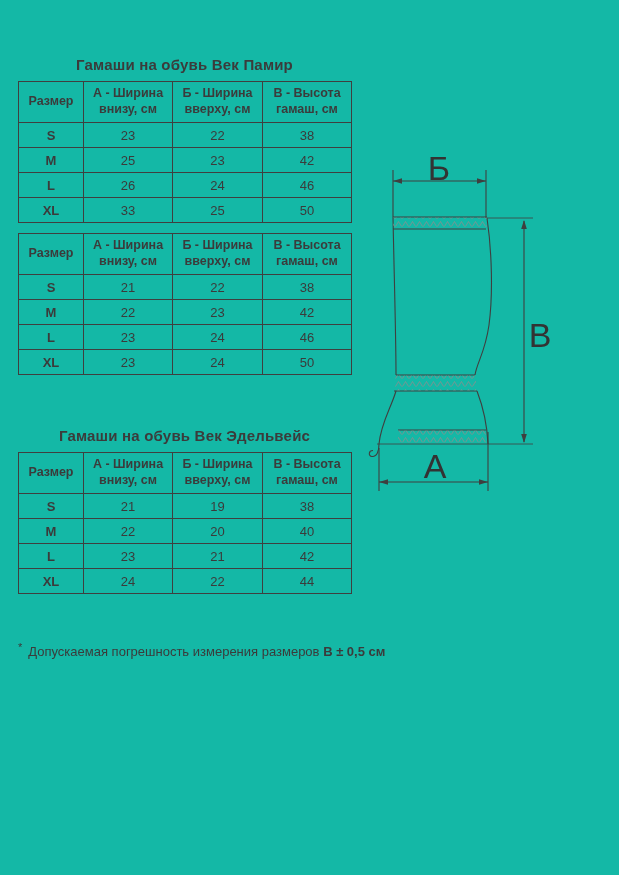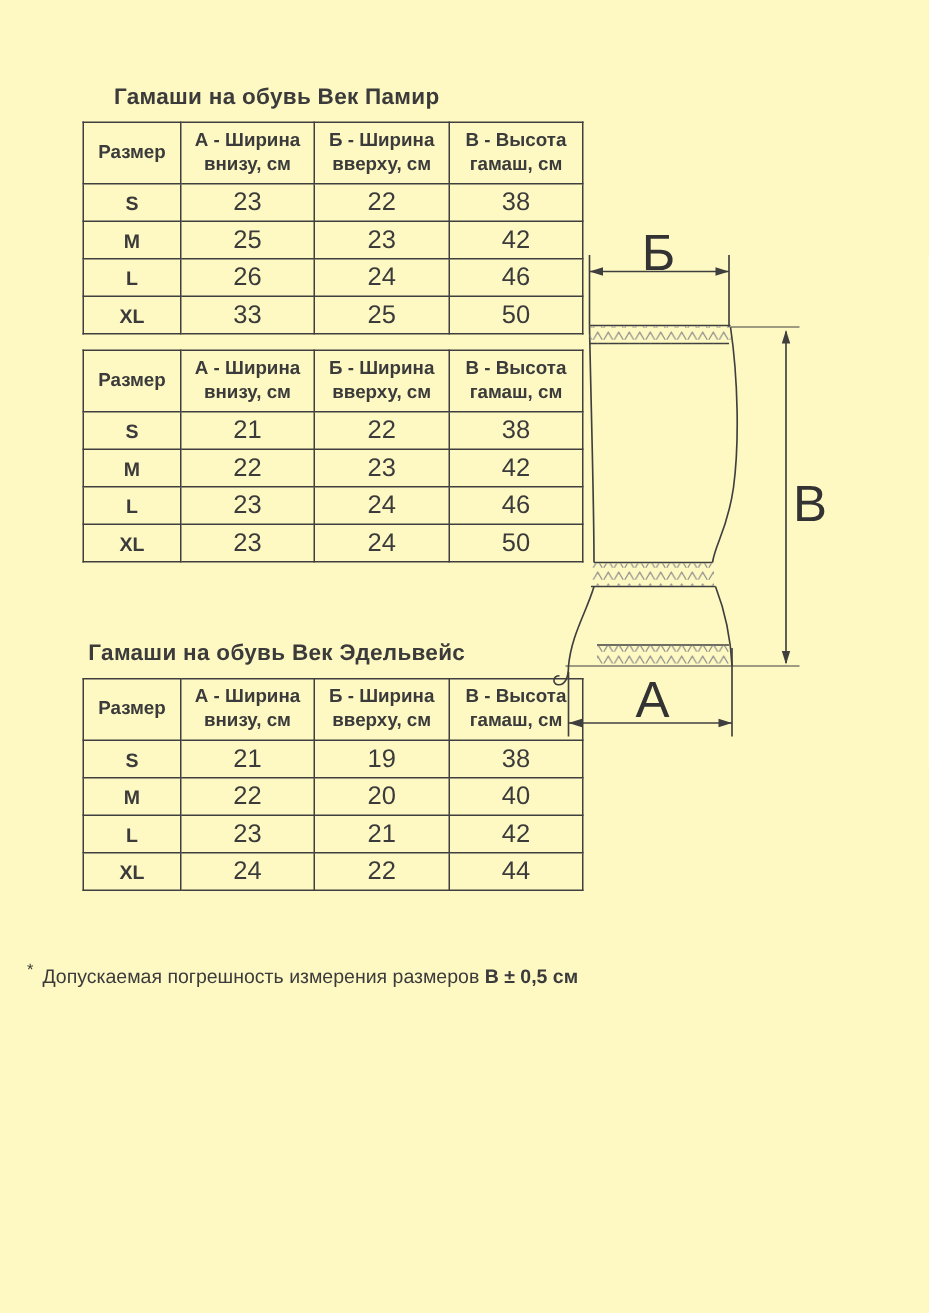--- a/index.html
+++ b/index.html
@@ -1,24 +1,24 @@
 <!DOCTYPE html>
 <html><head>
 <meta charset="utf-8">
 <style>
   html,body{margin:0;padding:0;}
   body{width:619px;height:875px;background:#ffffff;font-family:"Liberation Sans","DejaVu Sans",sans-serif;}
-  .page{position:relative;width:619px;height:875px;background:#fef9c3;overflow:hidden;color:#3b3b3b;}
+  .page{position:relative;width:619px;height:875px;background:#14b8a6;overflow:hidden;color:#3b3b3b;}
 
   .tbl-sec{position:absolute;left:18px;width:333px;}
   .tbl-title{margin:0 0 7px 0;text-align:center;font-size:15px;font-weight:bold;color:#3b3b3b;letter-spacing:.2px;line-height:18px;}
-  table.size-table{border-collapse:collapse;width:333px;table-layout:fixed;margin-left:37px;}
+  table.size-table{border-collapse:collapse;width:333px;table-layout:fixed;}
   .size-table th,.size-table td{border:1px solid #3f3f3f;text-align:center;vertical-align:middle;color:#3b3b3b;}
   .size-table th{height:36px;font-size:12.5px;font-weight:bold;line-height:1.25;padding:2px;}
-  .size-table td{height:24px;font-size:17px;padding:0;}
+  .size-table td{height:24px;font-size:13px;padding:0;}
   .size-table td.size-cell{font-weight:bold;font-size:13px;}
   .c-size{width:65px;}.c-a{width:89px;}.c-b{width:90px;}.c-v{width:89px;}
 
   .diagram{position:absolute;left:360px;top:140px;}
 
   .footnote{position:absolute;left:18px;font-size:13px;color:#3b3b3b;}
   #footnote-1{top:612px;}
   #footnote-2{top:641px;}
   .fn-marker{font-size:11px;vertical-align:5px;margin-right:6px;}
   .fn-text{white-space:pre-wrap;}

